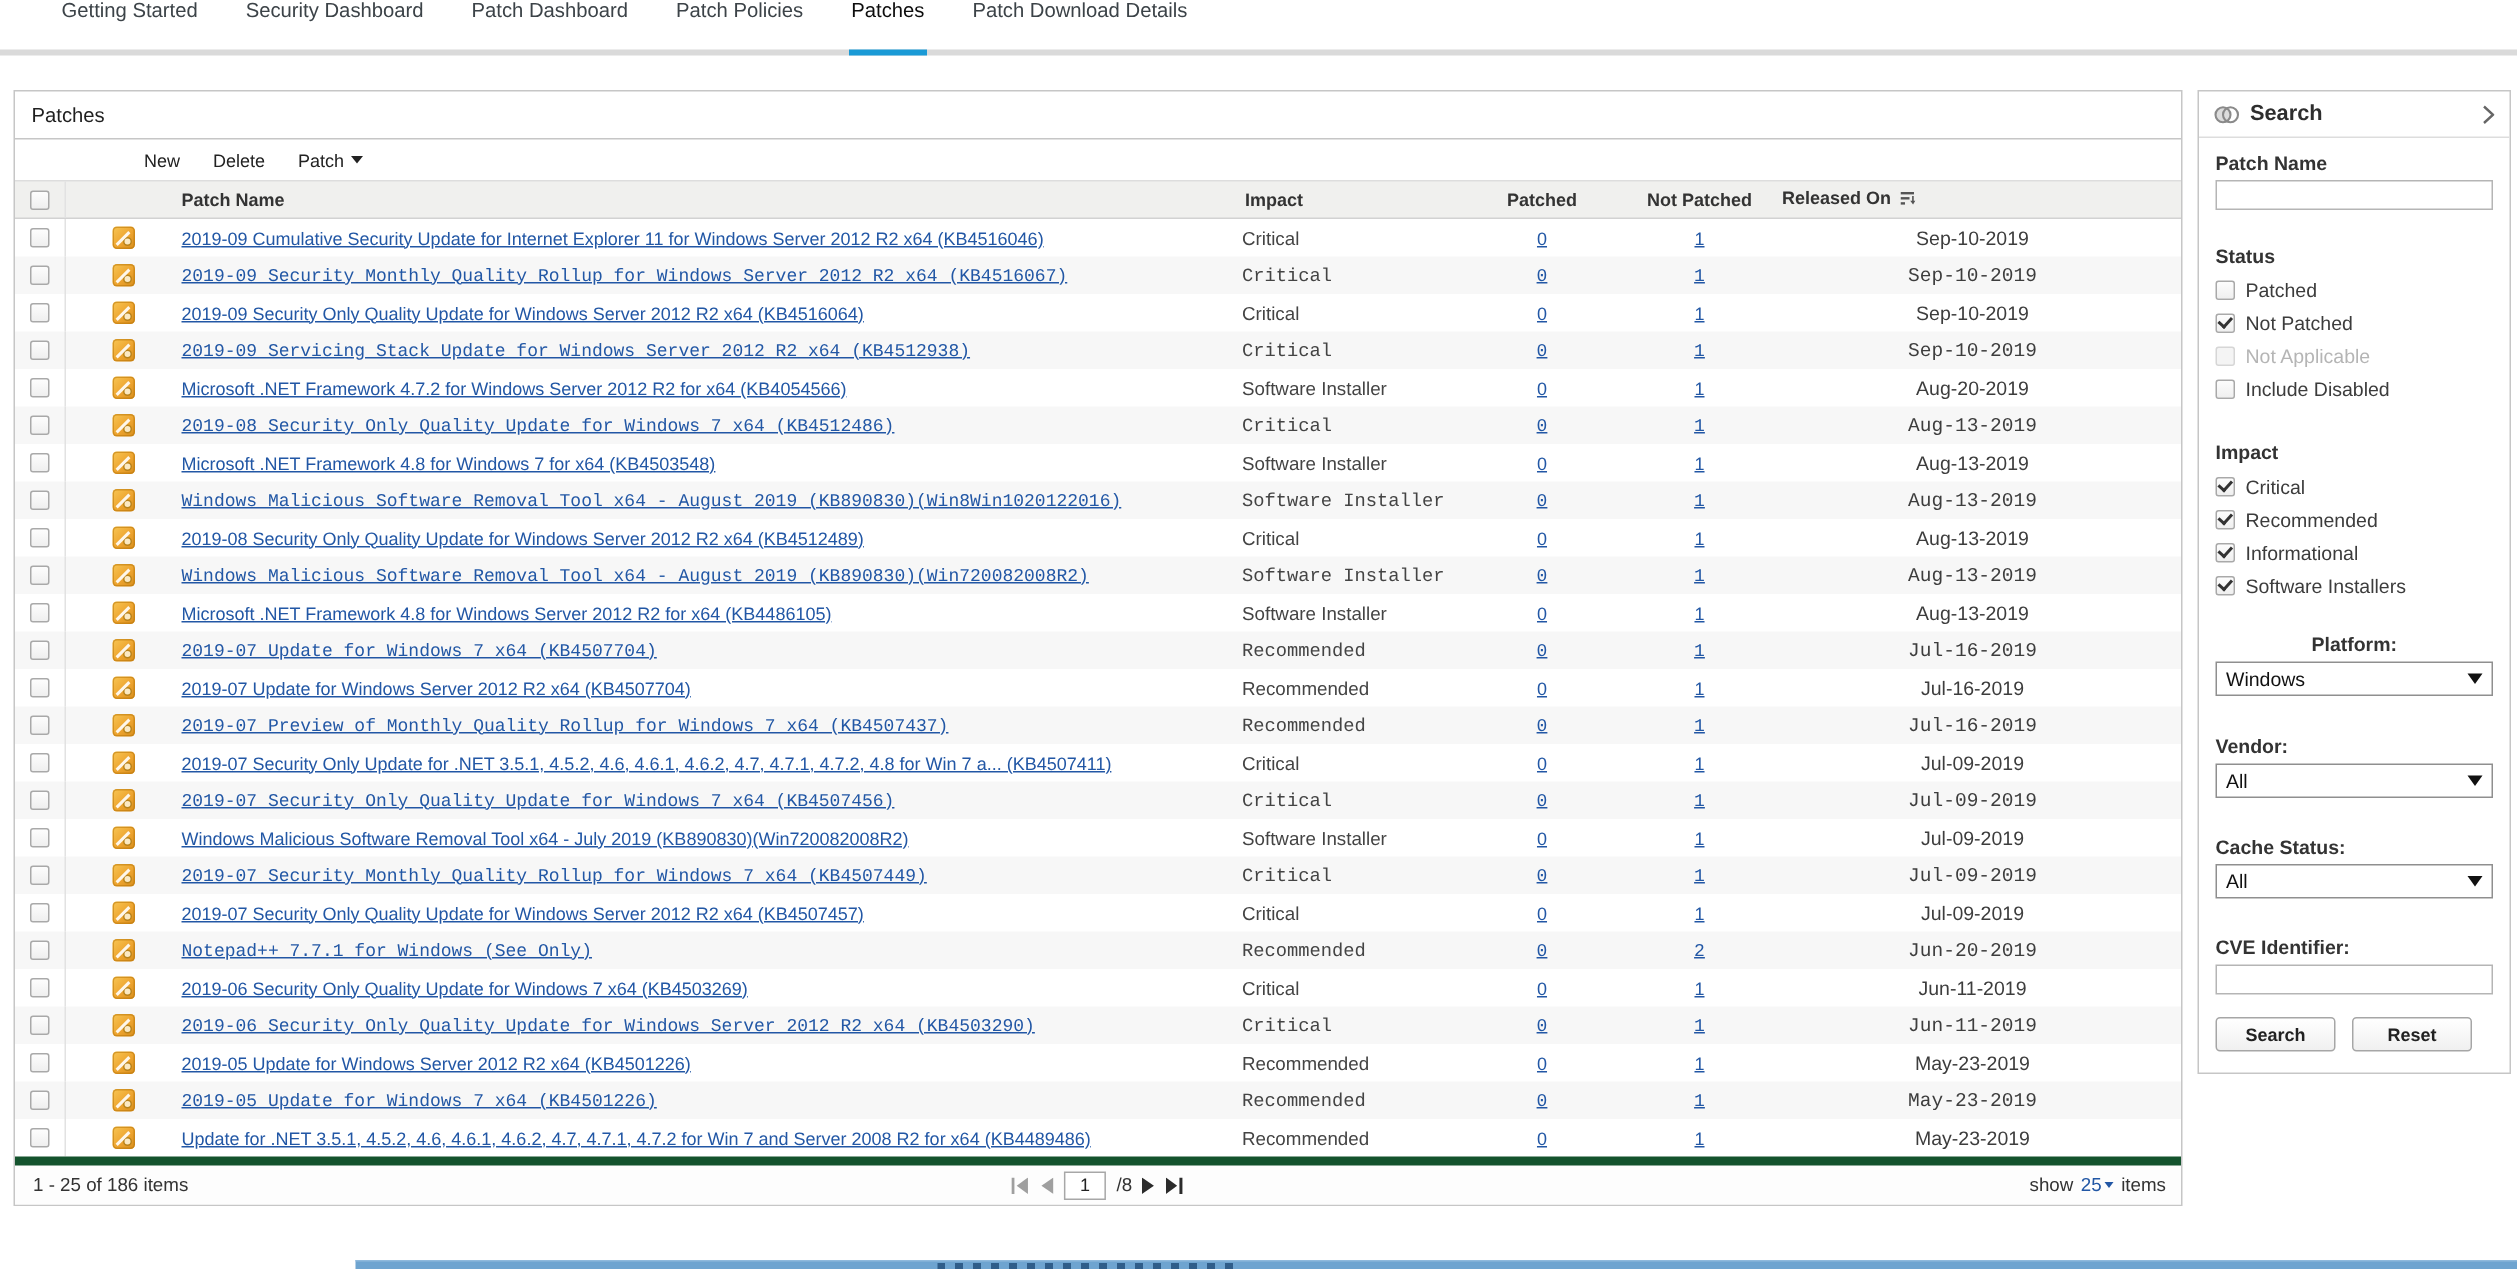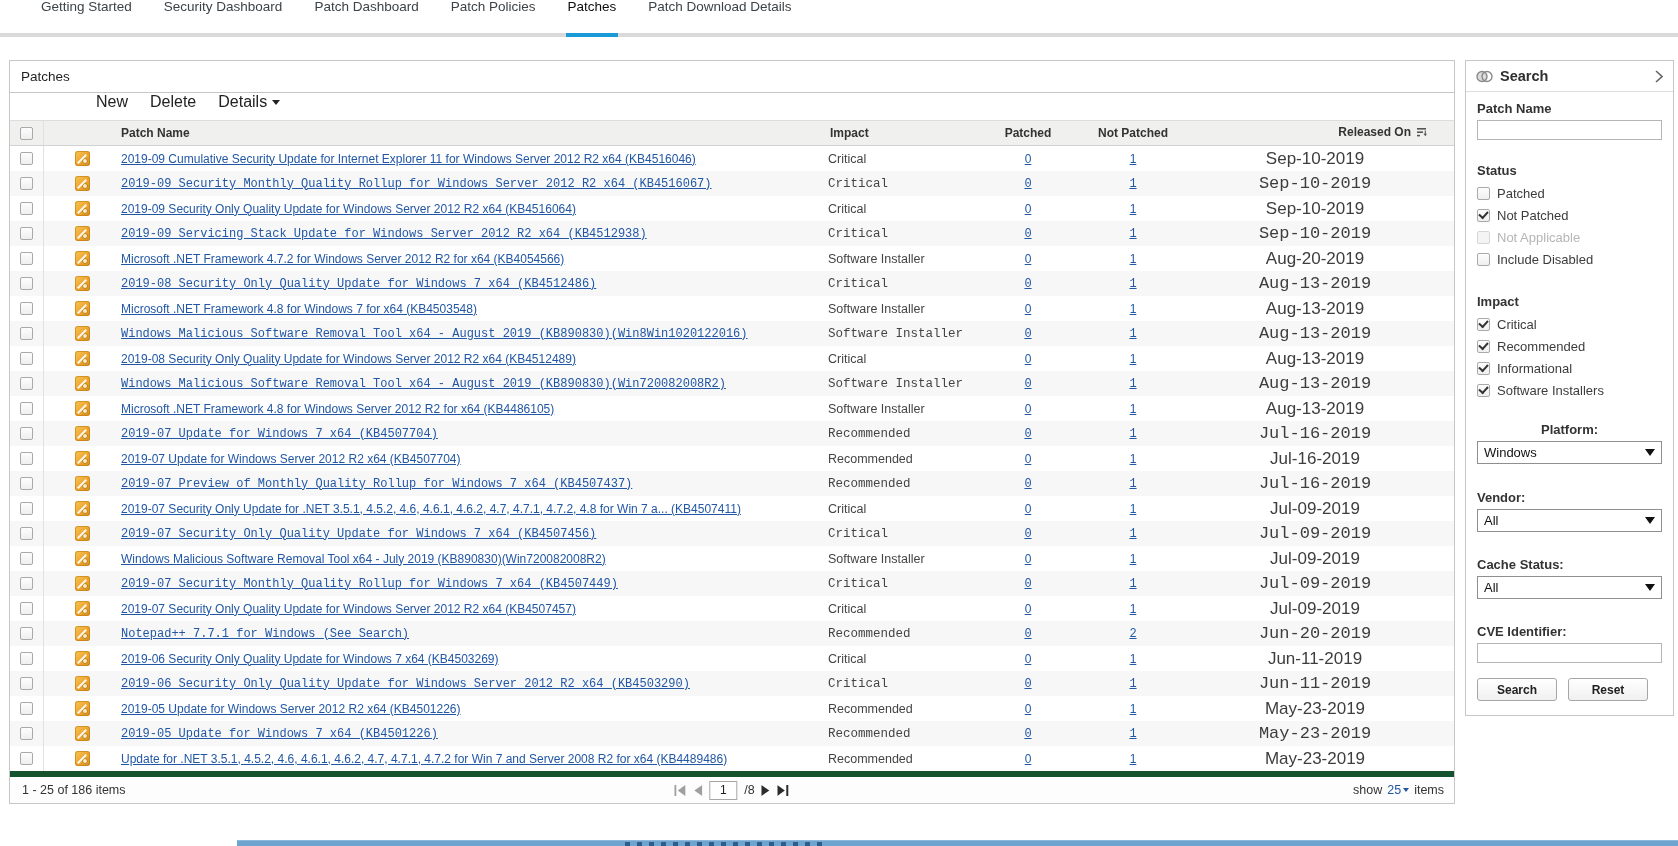--- a/index.html
+++ b/index.html
@@ -6,50 +6,50 @@
     font-family:"Liberation Sans","DejaVu Sans",sans-serif;color:#333;}
   
   .tabbar{position:absolute;left:0;top:0;width:1678px;height:37px;display:flex;align-items:flex-end;
     padding-left:25px;box-sizing:border-box;border-bottom:4px solid #dadada;background:#fff;}
   .tab{position:relative;padding:19px 16px;font-size:13.5px;color:#3c4348;cursor:pointer;white-space:nowrap;}
   .tab.active{color:#0d0d0d;}
   .tab.active::after{content:"";position:absolute;left:14px;right:14px;bottom:-4px;height:4px;background:#1a9ad6;}
   
   .panel{position:absolute;left:9px;top:60px;width:1446px;border:1px solid #c6c6c6;background:#fff;box-sizing:border-box;}
   .panel-title{height:31px;line-height:31px;padding-left:11px;font-size:13.5px;color:#1f1f1f;border-bottom:1px solid #c6c6c6;}
-  .toolbar{height:27px;display:flex;align-items:flex-start;gap:22px;padding-left:86px;font-size:16px;color:#222;}
+  .toolbar{height:27px;display:flex;align-items:center;gap:22px;padding-left:86px;font-size:12px;color:#222;}
   .tool{cursor:pointer;display:flex;align-items:center;gap:5px;}
   .caret-down{width:0;height:0;border-left:4px solid transparent;border-right:4px solid transparent;border-top:5px solid #222;display:inline-block;}
   
   .grid-row{display:grid;grid-template-columns:34px 66px 1fr 150px 100px 110px 240px 26px;align-items:center;}
   .thead{height:24px;background:#f0f0ee;border-top:1px solid #ddd;border-bottom:1px solid #d2d2d2;
     font-size:12px;font-weight:700;color:#333;}
   .trow{height:25px;font-size:12px;background:#fff;}
   .trow.alt{background:#f7f7f7;font-family:Liberation Mono, monospace;}
   .c-check{display:flex;justify-content:center;align-self:stretch;align-items:center;border-right:1px solid #e2e2e2;}
   .c-icon{display:flex;justify-content:flex-start;padding-left:31px;}
   .c-name{padding-left:11px;white-space:nowrap;overflow:hidden;}
   .c-impact{color:#444;font-size:12.5px;white-space:nowrap;}
   .c-center{text-align:center;}
-  .c-date{text-align:center;color:#3d3d3d;font-size:17px;padding-left:14px;}
+  .c-date{text-align:center;color:#3d3d3d;font-size:13px;padding-left:14px;}
   a.lnk{color:#2257a5;text-decoration:underline;cursor:pointer;}
   .cb{display:inline-block;width:13px;height:13px;border:1px solid #a9a9a9;border-radius:2px;
     background:linear-gradient(#fdfdfd,#efefef);position:relative;flex:none;box-sizing:border-box;cursor:pointer;}
   .cb.checked::after{content:"";position:absolute;left:1px;top:1px;width:7px;height:4px;
     border-left:2px solid #333;border-bottom:2px solid #333;transform:rotate(-48deg);}
   .cb.disabled{background:#f4f4f4;border-color:#d6d6d6;cursor:default;}
   .patch-icon{width:15px;height:15px;border-radius:3px;position:relative;flex:none;
     background:linear-gradient(135deg,#f8c654 0%,#eda42f 55%,#d78e1e 100%);
     box-shadow:inset 0 0 0 1px rgba(185,118,8,.55);}
   .patch-icon::after{content:"";position:absolute;left:1px;top:7px;width:12px;height:2px;
     background:rgba(255,255,255,.9);transform:rotate(-45deg);}
   .patch-icon::before{content:"";position:absolute;right:2px;bottom:2px;width:4px;height:4px;border-radius:50%;
     background:#fbe9c3;border:1px solid #b9831a;}
   .sort-ic{display:inline-block;vertical-align:-2px;margin-left:6px;}
-  .rel-head{text-align:right;}
+  .rel-head{text-align:left;}
   .impact-head{padding-left:2px;}
   
   .tfoot{position:relative;height:26px;border-top:6px solid #14532d;background:#fdfdfd;
     display:flex;align-items:center;font-size:12.5px;color:#333;}
   .tfoot .summary{padding-left:12px;}
   .pager{position:absolute;left:50%;transform:translateX(-50%);display:flex;align-items:center;gap:7px;}
   .pg-ic{cursor:pointer;display:flex;}
   .page-box{width:26px;height:17px;border:1px solid #a7a7a7;text-align:center;font-size:12px;padding:0;
     font-family:"Liberation Sans",sans-serif;color:#222;}
   .show-items{position:absolute;right:10px;display:flex;align-items:center;gap:5px;}
@@ -90,21 +90,21 @@
     <div class="tab">Patch Download Details</div>
   </div>
 
 <div class="panel">
   <div class="panel-title">Patches</div>
 
   <div class="toolbar">
     <span class="tool">New</span>
     <span class="tool">Delete</span>
     <span class="tool">
-      <span>Details</span>
+      <span>Patch</span>
       <span class="caret-down"></span>
     </span>
   </div>
 
   <div class="grid-row thead">
     <div class="c-check">
       <span class="cb"></span>
     </div>
     <div></div>
     <div class="c-name">Patch Name</div>
@@ -408,21 +408,21 @@
     <div></div>
   </div>
 
   <div class="grid-row trow alt">
     <div class="c-check">
       <span class="cb"></span>
     </div>
     <div class="c-icon">
       <span class="patch-icon"></span>
     </div>
-    <div class="c-name"><a class="lnk r-name">Notepad++ 7.7.1 for Windows (See Search)</a></div>
+    <div class="c-name"><a class="lnk r-name">Notepad++ 7.7.1 for Windows (See Only)</a></div>
     <div class="c-impact r-impact">Recommended</div>
     <div class="c-center"><a class="lnk r-patched">0</a></div>
     <div class="c-center"><a class="lnk r-np">2</a></div>
     <div class="c-date r-date">Jun-20-2019</div>
     <div></div>
   </div>
 
   <div class="grid-row trow">
     <div class="c-check">
       <span class="cb"></span>

